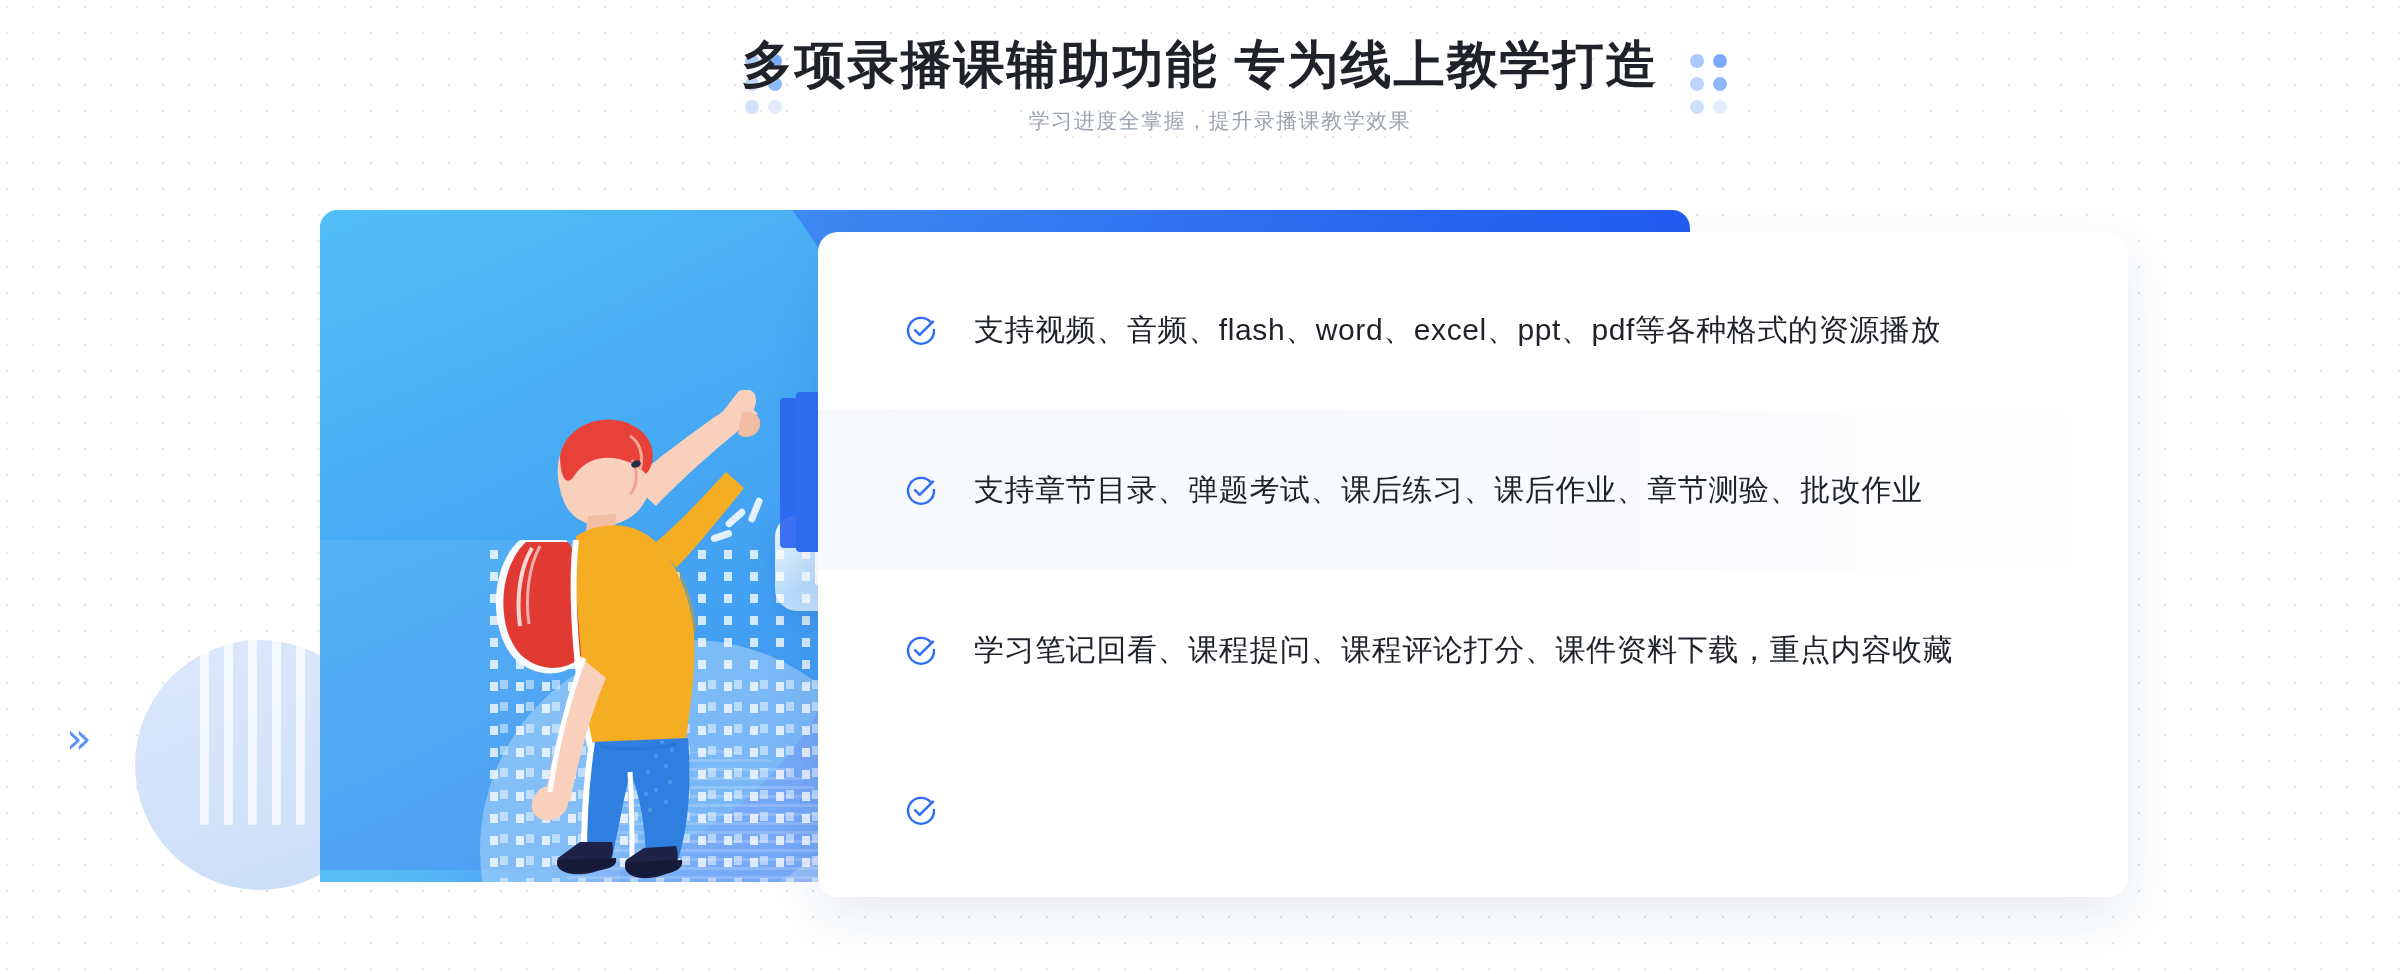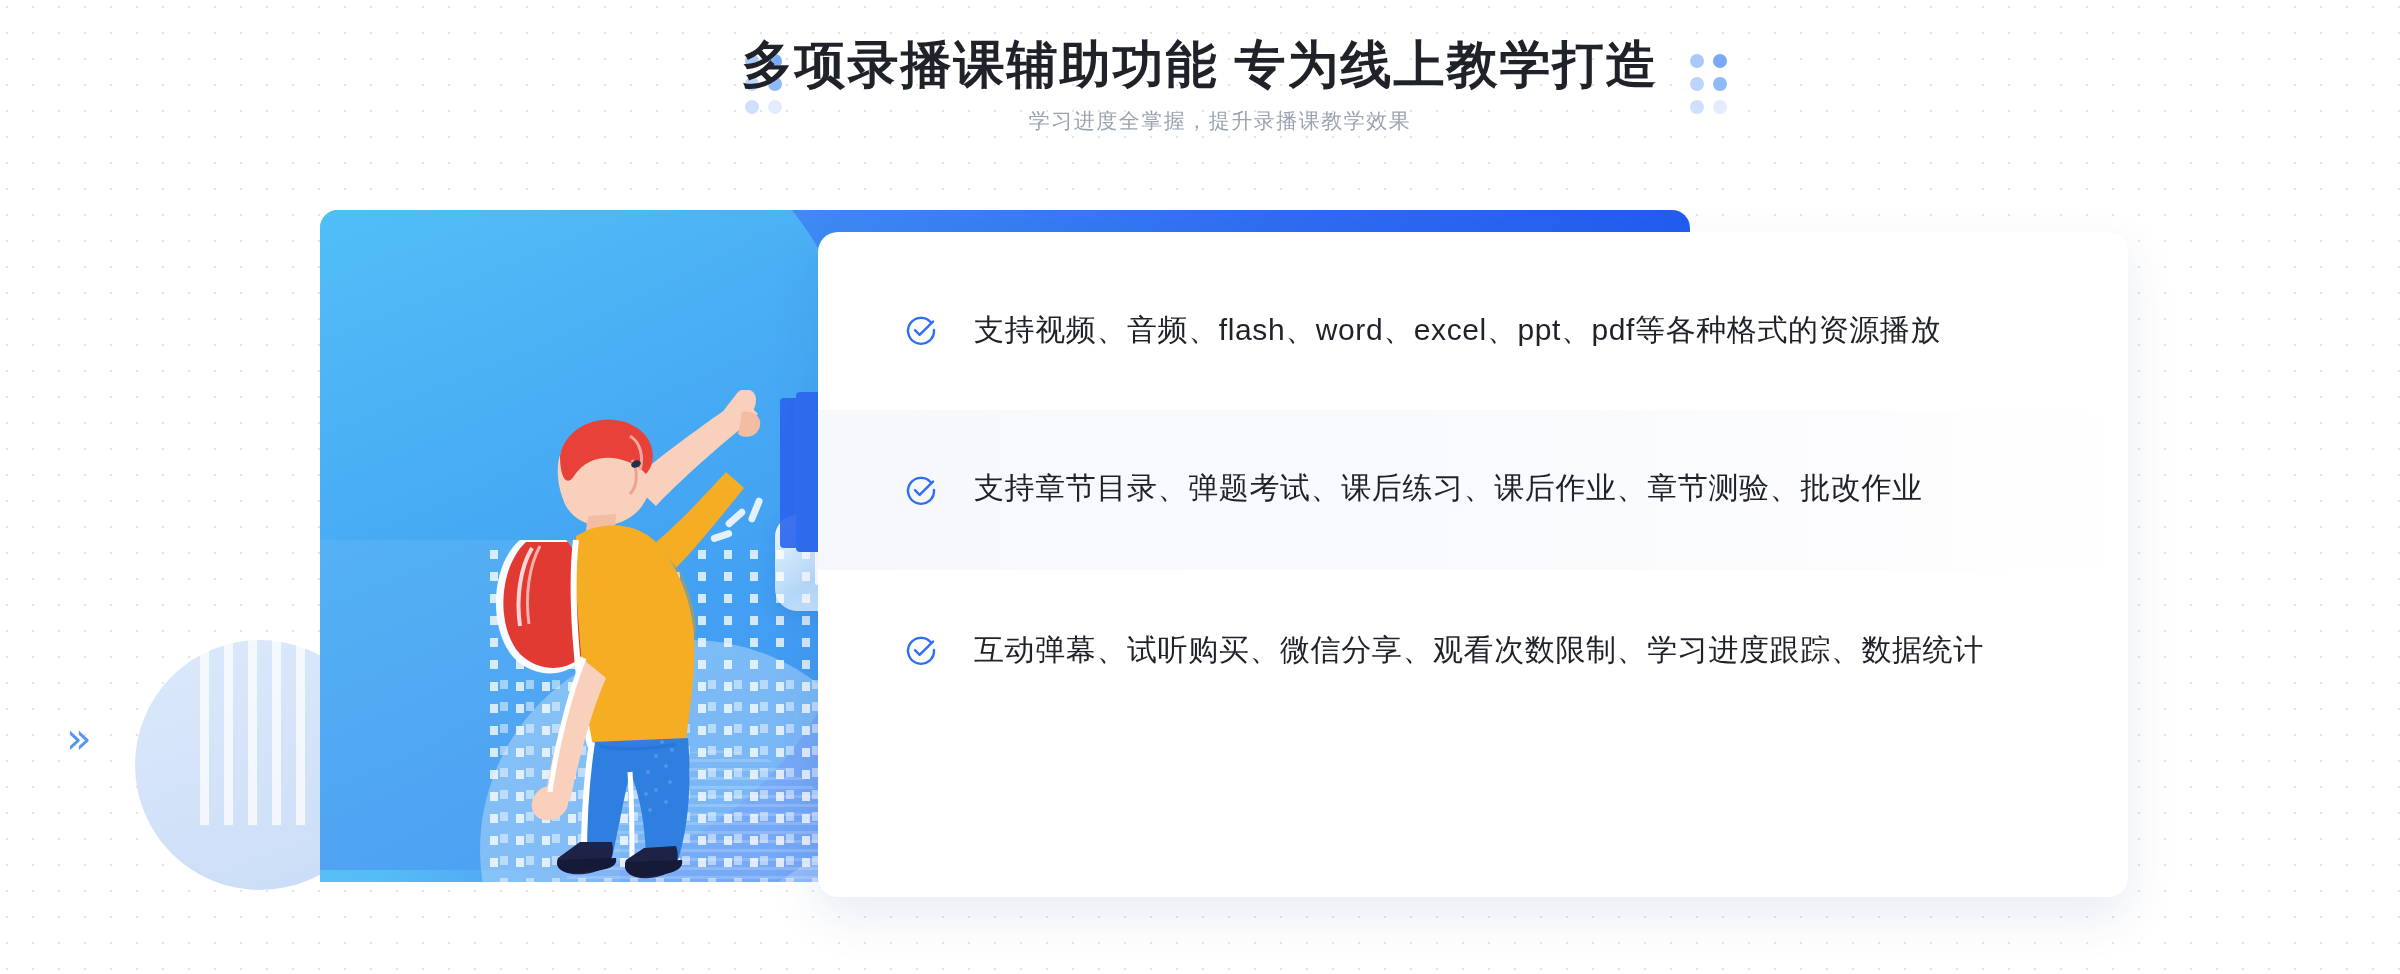--- a/index.html
+++ b/index.html
@@ -164,21 +164,21 @@
   .card{
     position:absolute;left:818px;top:232px;width:1310px;height:665px;
     background:#ffffff;border-radius:20px;
     box-shadow:0 18px 50px rgba(30,60,130,.10);
     z-index:6;overflow:hidden;
   }
   .rows{position:absolute;inset:0;display:flex;flex-direction:column;padding-top:18px;box-sizing:border-box;}
   .row{
     position:relative;height:160px;display:flex;align-items:center;padding-left:86px;box-sizing:border-box;
   }
-  .row.active{background:linear-gradient(to right,#f6f8fc 0%,#f9fafd 55%,#ffffff 100%);font-family:Liberation Mono, monospace;}
+  .row.active{background:linear-gradient(to right,#f6f8fc 0%,#f9fafd 55%,#ffffff 100%);}
   .chk{
     flex:0 0 auto;width:34px;height:34px;margin-right:36px;
   }
   .rowtext{
     font-size:30px;color:#1f2329;letter-spacing:.6px;white-space:nowrap;line-height:1.4;
   }
 
   
   .accent-tab{
     position:absolute;left:796px;top:392px;width:34px;height:160px;
@@ -321,27 +321,35 @@
       <div class="row active">
         <span class="chk">
           <svg viewBox="0 0 34 34" width="34" height="34">
             <path d="M27 9.5 A13 13 0 1 0 30 17" fill="none" stroke="#2f6ef2" stroke-width="2.4" stroke-linecap="round"></path>
             <path d="M11 17.2 L15.6 21.8 L29 8.6" fill="none" stroke="#2f6ef2" stroke-width="2.4" stroke-linecap="round" stroke-linejoin="round"></path>
           </svg>
         </span>
         <span class="rowtext">支持章节目录、弹题考试、课后练习、课后作业、章节测验、批改作业</span>
       </div>
 
-
       <div class="row">
         <span class="chk">
           <svg viewBox="0 0 34 34" width="34" height="34">
             <path d="M27 9.5 A13 13 0 1 0 30 17" fill="none" stroke="#2f6ef2" stroke-width="2.4" stroke-linecap="round"></path>
             <path d="M11 17.2 L15.6 21.8 L29 8.6" fill="none" stroke="#2f6ef2" stroke-width="2.4" stroke-linecap="round" stroke-linejoin="round"></path>
           </svg>
         </span>
-        <span class="rowtext">互动弹幕、试听购买、微信分享、观看次数限制、学习进度跟踪、数据统计</span>
+        <span class="rowtext">学习笔记回看、课程提问、课程评论打分、课件资料下载，重点内容收藏</span>
       </div>
 
+      <div class="row">
+        <span class="chk">
+          <svg viewBox="0 0 34 34" width="34" height="34">
+            <path d="M27 9.5 A13 13 0 1 0 30 17" fill="none" stroke="#2f6ef2" stroke-width="2.4" stroke-linecap="round"></path>
+            <path d="M11 17.2 L15.6 21.8 L29 8.6" fill="none" stroke="#2f6ef2" stroke-width="2.4" stroke-linecap="round" stroke-linejoin="round"></path>
+          </svg>
+        </span>
+      </div>
+
     </div>
   </div>
 
 </div>
 
 </body></html>

